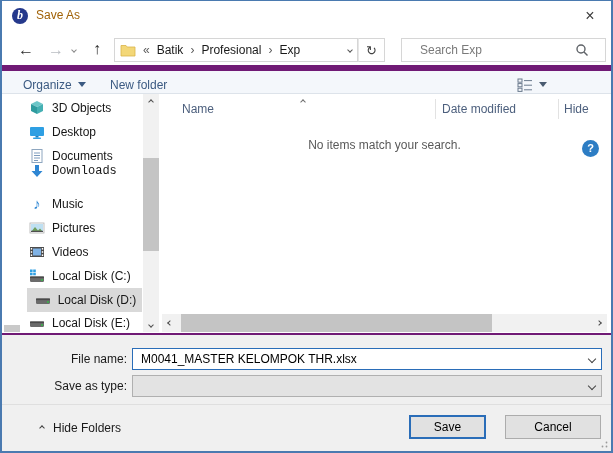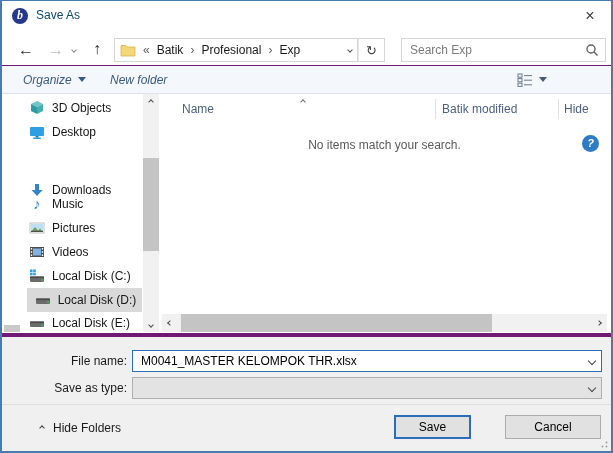--- a/index.html
+++ b/index.html
@@ -9,40 +9,40 @@
     border:2px solid #4a7ab0;border-top-width:1px;
     background:#fff;overflow:hidden;
     font-family:"Liberation Sans",sans-serif;font-size:12px;color:#1a1a1a;
   }
   .abs{position:absolute;}
   
   .titlebar{position:absolute;top:0;left:0;right:0;height:30px;background:#fff;}
   .app-icon{position:absolute;left:10px;top:7px;width:16px;height:16px;border-radius:50%;
     background:#25398c;color:#fff;font-family:"Liberation Serif",serif;font-style:italic;
     font-weight:bold;font-size:12px;text-align:center;line-height:15px;}
-  .title-text{position:absolute;left:34px;top:0;line-height:29px;font-size:12px;color:#0c4a6e;}
+  .title-text{position:absolute;left:34px;top:0;line-height:29px;font-size:12px;color:#a16207;}
   .close-btn{position:absolute;right:0;top:0;width:42px;height:29px;display:flex;
     align-items:center;justify-content:center;font-size:16px;color:#3c3c3c;cursor:default;}
   
   .navbar{position:absolute;top:30px;left:0;right:0;height:34px;background:#fff;}
   .nav-glyph{position:absolute;font-size:16px;line-height:20px;text-align:center;}
   .addr{position:absolute;left:112px;top:37px;width:244px;height:24px;border:1px solid #d6d6d6;
     background:#fff;display:flex;align-items:center;padding:0 5px;gap:5px;}
   .crumb{color:#1a1a1a;}
   .crumb-sep{color:#5a5a5a;padding:0 2px;}
   .refresh-btn{position:absolute;left:356px;top:37px;width:27px;height:24px;border:1px solid #d6d6d6;
     border-left:1px solid #e6e6e6;display:flex;align-items:center;justify-content:center;
     font-size:13px;color:#424242;}
   .searchbox{position:absolute;left:399px;top:37px;width:205px;height:24px;border:1px solid #d6d6d6;
-    background:#fff;display:flex;align-items:center;padding:0 6px;}
+    background:#fff;display:flex;align-items:center;padding:0 16px;}
   .searchbox input{flex:1;border:none;outline:none;font:inherit;color:#1a1a1a;background:transparent;min-width:0;}
   .searchbox input::placeholder{color:#7a7a7a;}
   
   .toolbar{position:absolute;top:64px;left:0;right:0;height:29px;background:#f4f7fb;
-    border-top:1px solid #701a75;border-bottom:1px solid #dde3ea;font-style:italic;}
+    border-top:6px solid #701a75;border-bottom:1px solid #dde3ea;}
   .tool-item{position:absolute;top:0;height:27px;display:flex;align-items:center;gap:6px;
     color:#3b5a82;padding:0 4px;}
   .tri-down{display:inline-block;width:0;height:0;border-left:4px solid transparent;
     border-right:4px solid transparent;border-top:5px solid currentColor;}
   .help-btn{position:absolute;left:580px;top:69px;width:17px;height:17px;border-radius:50%;
     background:#2d7dc4;color:#fff;font-weight:bold;font-size:11px;text-align:center;line-height:17px;}
   
   .chv{display:inline-block;width:6px;height:6px;border-right:1.6px solid currentColor;
     border-bottom:1.6px solid currentColor;}
   .chv.down{transform:rotate(45deg);}
@@ -65,35 +65,35 @@
   .col-head{position:absolute;top:93px;height:30px;line-height:30px;color:#4c5f7d;font-size:12px;}
   .col-sep{position:absolute;top:98px;width:1px;height:20px;background:#e2e2e2;}
   .sort-ind{position:absolute;left:299px;top:99px;color:#6e6e6e;}
   .empty-msg{position:absolute;left:160px;top:137px;width:445px;text-align:center;color:#595959;}
   .hscroll{position:absolute;left:160px;top:313px;width:445px;height:18px;background:#f1f1f1;}
   .hscroll .arr{position:absolute;top:0;width:16px;height:18px;display:flex;align-items:center;
     justify-content:center;color:#4a4a4a;}
   .hscroll .thumb{position:absolute;left:19px;top:0;width:311px;height:18px;background:#c4c4c4;}
   
   .bottom-panel{position:absolute;left:0;right:0;top:332px;height:71px;background:#f0f0f0;
-    border-top:4px solid #701a75;}
+    border-top:2px solid #701a75;}
   .fld-label{position:absolute;left:0;width:125px;height:22px;line-height:22px;text-align:right;color:#1a1a1a;}
   .combo{position:absolute;left:130px;width:470px;height:22px;display:flex;align-items:center;padding:0 6px;}
   .combo .chev-zone{margin-left:auto;color:#444;display:flex;align-items:center;}
   .combo.filename{background:#fff;border:1px solid #2a6db8;}
   .combo.filename input{flex:1;border:none;outline:none;background:transparent;font:inherit;color:#000;min-width:0;}
   .combo.savetype{background:#e3e3e3;border:1px solid #b0b0b0;color:#333;}
   
   .footer{position:absolute;left:0;right:0;top:403px;bottom:0;background:#f0f0f0;border-top:1px solid #dfdfdf;}
   .hide-folders{position:absolute;left:38px;top:13px;height:20px;display:flex;align-items:center;
     gap:9px;color:#1a1a1a;}
   .hide-folders .chv{color:#3f3f3f;}
   .btn{position:absolute;top:10px;height:24px;background:#e1e1e1;display:flex;align-items:center;
     justify-content:center;font-size:12px;color:#000;}
-  .btn.save{left:392px;width:77px;border:2px solid #2a6db8;}
+  .btn.save{left:407px;width:77px;border:2px solid #2a6db8;}
   .btn.cancel{left:503px;width:96px;border:1px solid #acacac;}
   .grip{position:absolute;right:3px;bottom:3px;}
   svg{display:block;}
 </style>
 </head>
 <body>
 
 <div class="window">
 
   <div class="titlebar">
@@ -164,21 +164,31 @@
     <span class="lbl">3D Objects</span>
   </div>
   <div class="side-item" style="top:119px;">
     <svg width="16" height="16" viewBox="0 0 16 16">
       <rect x="1" y="3" width="14" height="9" rx="1" fill="#2e9fe3"></rect>
       <rect x="6.5" y="12" width="3" height="1.6" fill="#1d7fc0"></rect>
       <rect x="4" y="13.6" width="8" height="1.4" rx="0.7" fill="#2e9fe3"></rect>
     </svg>
     <span class="lbl">Desktop</span>
   </div>
-  <div class="side-item" style="top:177px;">
+  <div class="side-item" style="top:143px;">
+    <svg width="16" height="16" viewBox="0 0 16 16">
+      <rect x="3" y="1.5" width="10" height="13" fill="#fff" stroke="#8ea6bf" stroke-width="1"></rect>
+      <line x1="5" y1="5" x2="11" y2="5" stroke="#7d9bbd" stroke-width="1"></line>
+      <line x1="5" y1="7.5" x2="11" y2="7.5" stroke="#7d9bbd" stroke-width="1"></line>
+      <line x1="5" y1="10" x2="11" y2="10" stroke="#7d9bbd" stroke-width="1"></line>
+      <line x1="5" y1="12.5" x2="9" y2="12.5" stroke="#7d9bbd" stroke-width="1"></line>
+    </svg>
+    <span class="lbl">Documents</span>
+  </div>
+  <div class="side-item" style="top:158px;font-family:Liberation Mono, monospace;">
     <svg width="16" height="16" viewBox="0 0 16 16">
       <polygon points="8,14 2.5,8 6,8 6,2 10,2 10,8 13.5,8" fill="#2e86d3"></polygon>
     </svg>
     <span class="lbl">Downloads</span>
   </div>
   <div class="side-item" style="top:191px;">
     <span class="note-glyph">♪</span>
     <span class="lbl">Music</span>
   </div>
   <div class="side-item" style="top:215px;">
@@ -239,21 +249,21 @@
     <div class="thumb"></div>
     <div class="arr" style="bottom:0;">
         <span class="chv down sm"></span>
       </div>
   </div>
   <div class="side-hthumb"></div>
 
   <div class="col-head" style="left:180px;">Name</div>
   <span class="sort-ind chv up sm"></span>
   <div class="col-sep" style="left:433px;"></div>
-  <div class="col-head" style="left:440px;">Batik modified</div>
+  <div class="col-head" style="left:440px;">Date modified</div>
   <div class="col-sep" style="left:556px;"></div>
   <div class="col-head" style="left:562px;">Hide</div>
 
   <div class="empty-msg">No items match your search.</div>
 
   <div class="hscroll">
     <div class="arr" style="left:0;">
         <span class="chv left sm"></span>
       </div>
     <div class="thumb"></div>

